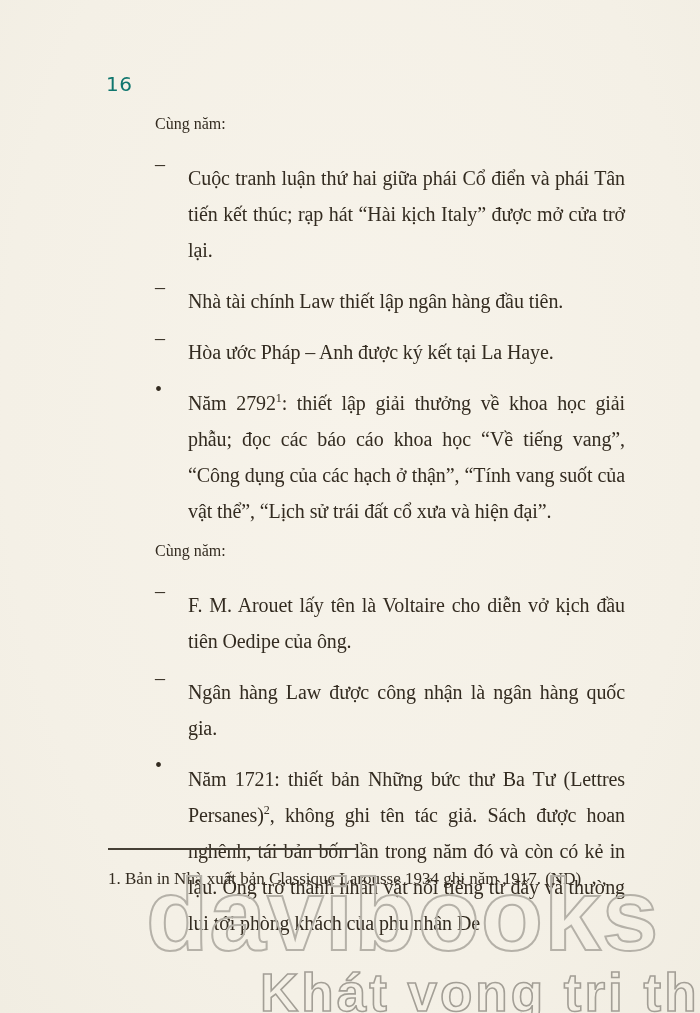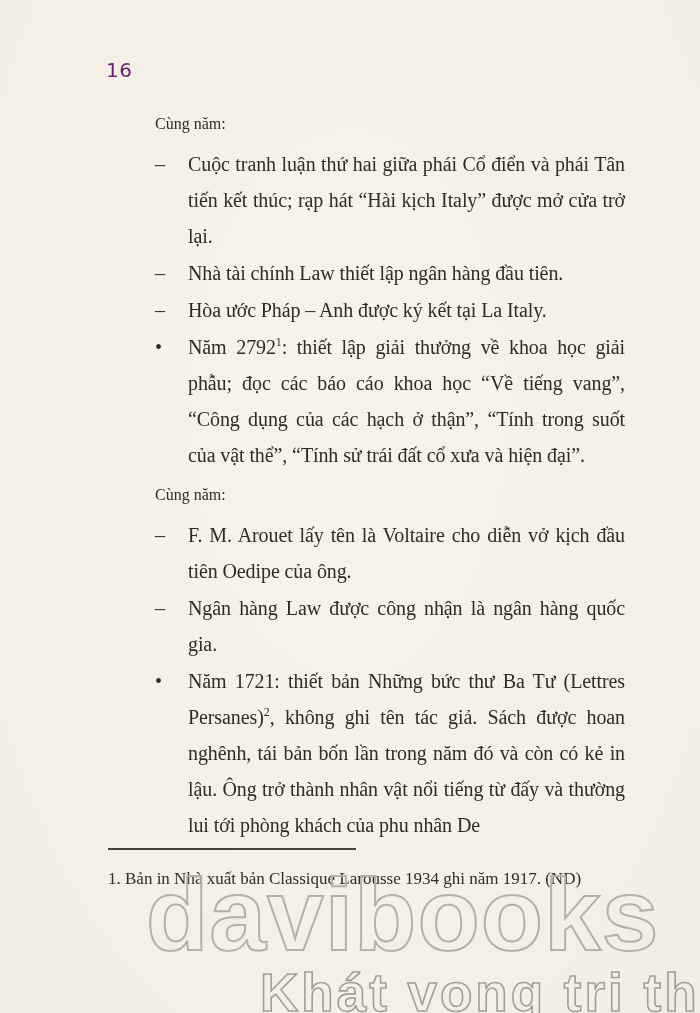--- a/index.html
+++ b/index.html
@@ -7,26 +7,26 @@
     width: 700px;
     height: 1013px;
     position: relative;
     overflow: hidden;
     background: radial-gradient(ellipse at 50% 40%, #f7f3ea 0%, #f4f0e6 70%, #f1ede2 100%);
     font-family: "Liberation Serif", serif;
     color: #332b20;
   }
   .page-number {
     position: absolute;
-    top: 58px;
+    top: 72px;
     left: 106px;
     font-family: "DejaVu Sans", sans-serif;
     font-size: 20px;
     letter-spacing: 0.5px;
-    color: #701a75;
+    color: #0f766e;
   }
   .content {
     position: absolute;
     top: 102px;
     left: 155px;
     width: 470px;
   }
   .heading {
     font-size: 16px;
     line-height: 36px;
@@ -38,20 +38,21 @@
     width: 33px;
     font-size: 20px;
     line-height: 36px;
   }
   .itext {
     flex: 1;
     font-size: 20px;
     line-height: 36px;
     text-align: justify;
     letter-spacing: -0.1px;
+    margin-top: 14px;
   }
   .em { }
   .sup {
     vertical-align: super;
     font-size: 12px;
     line-height: 0;
   }
   .footnotes {
     position: absolute;
     left: 108px;
@@ -106,26 +107,26 @@
     <span class="itext"><span>Cuộc tranh luận thứ hai giữa phái Cổ điển và phái Tân tiến kết thúc; rạp hát “Hài kịch Italy” được mở cửa trở lại.</span></span>
   </div>
 
   <div class="item">
     <span class="marker">–</span>
     <span class="itext"><span>Nhà tài chính Law thiết lập ngân hàng đầu tiên.</span></span>
   </div>
 
   <div class="item">
     <span class="marker">–</span>
-    <span class="itext"><span>Hòa ước Pháp – Anh được ký kết tại La Italy.</span></span>
+    <span class="itext"><span>Hòa ước Pháp – Anh được ký kết tại La Haye.</span></span>
   </div>
 
   <div class="item">
     <span class="marker">•</span>
-    <span class="itext"><span>Năm 2792</span><span class="sup">1</span><span>: thiết lập giải thưởng về khoa học giải phẫu; đọc các báo cáo khoa học “Về tiếng vang”, “Công dụng của các hạch ở thận”, “Tính trong suốt của vật thể”, “Tính sử trái đất cổ xưa và hiện đại”.</span></span>
+    <span class="itext"><span>Năm 2792</span><span class="sup">1</span><span>: thiết lập giải thưởng về khoa học giải phẫu; đọc các báo cáo khoa học “Về tiếng vang”, “Công dụng của các hạch ở thận”, “Tính vang suốt của vật thể”, “Lịch sử trái đất cổ xưa và hiện đại”.</span></span>
   </div>
 
   <div class="heading">Cùng năm:</div>
 
   <div class="item">
     <span class="marker">–</span>
     <span class="itext"><span>F. M. Arouet lấy tên là Voltaire cho diễn vở kịch đầu tiên </span><span class="em">Oedipe</span><span> của ông.</span></span>
   </div>
 
   <div class="item">

